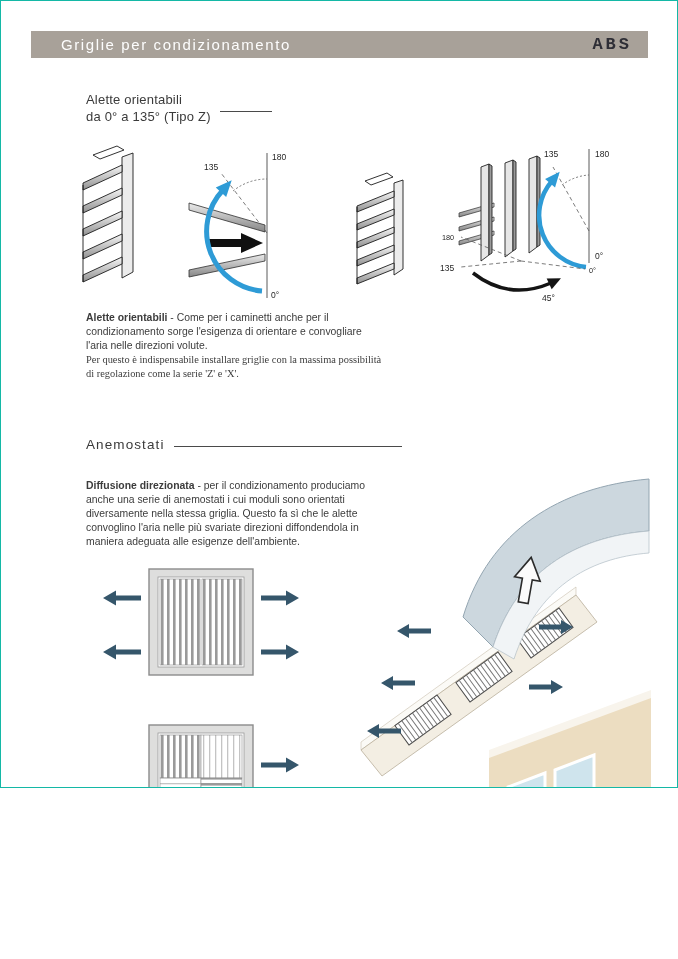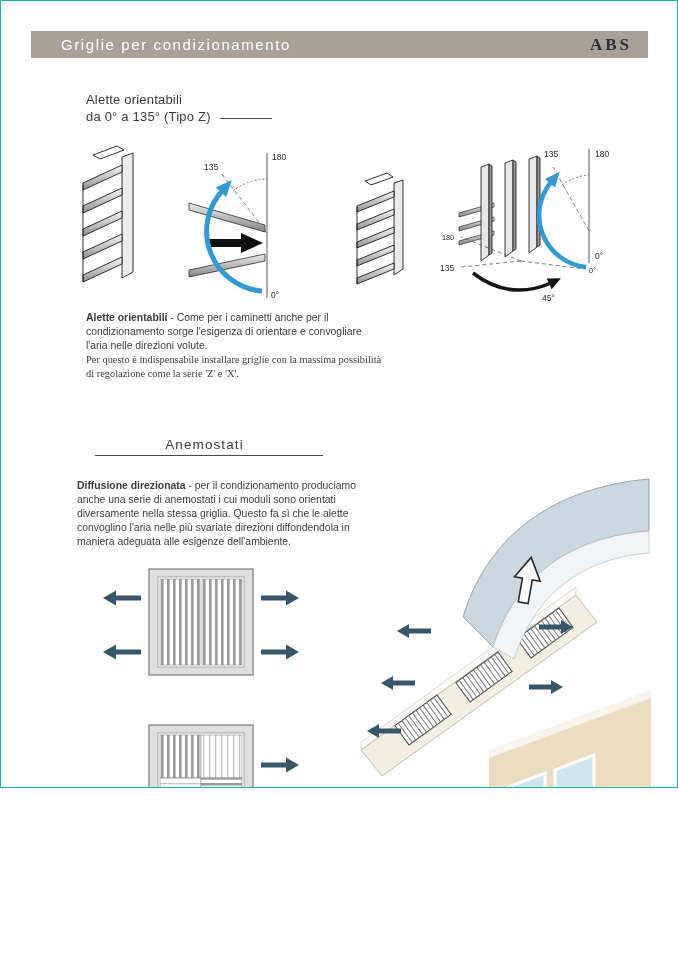--- a/index.html
+++ b/index.html
@@ -5,25 +5,25 @@
   html,body { margin:0; padding:0; }
   body { font-family:"Liberation Sans", sans-serif; background:#ffffff; }
   .page { position:relative; width:678px; height:788px; background:#ffffff;
           border:1px solid #14b8a6; box-sizing:border-box; overflow:hidden; }
   .abs { position:absolute; }
 
   .topbar { position:absolute; left:30px; top:30px; width:617px; height:27px;
             background:#a8a199; display:flex; align-items:center;
             justify-content:space-between; padding:0 16px 0 30px; box-sizing:border-box; }
   .topbar-title { color:#fdfdfd; font-size:15px; letter-spacing:1.6px; font-weight:400; }
-  .brand { color:#2e2e36; font-family:Liberation Serif, serif; font-weight:700;
+  .brand { color:#2e2e36; font-family:Liberation Mono, monospace; font-weight:700;
            font-size:17px; letter-spacing:3px; }
 
   .col-h { position:absolute; font-size:13px; line-height:17px; color:#3a3a3a; letter-spacing:0.2px; }
-  .h2row { display:flex; align-items:center; }
+  .h2row { display:flex; }
   .rule { height:1px; background:#4a4a4a; display:inline-block; margin-left:9px; margin-top:3px; }
 
   .para { position:absolute; font-size:10.4px; line-height:13.8px; color:#3c3c3c; }
   .para b { font-weight:700; }
   .block { display:block;font-family:Liberation Serif, serif; }
 
   .sect-h { position:absolute; font-size:13.5px; letter-spacing:1.1px; color:#3a3a3a;
             display:flex; align-items:center; }
 
   svg text.lbl { font-size:8.5px; fill:#262626; font-family:"Liberation Sans", sans-serif; }
@@ -142,26 +142,26 @@
       <polygon points="0,-11 6,2 -6,2" fill="#141414"></polygon>
     </g>
     <text x="203" y="160" class="lbl">45°</text>
   </svg>
 
   <p class="para" style="left:85px; top:300px; width:300px;">
     <b>Alette orientabili</b><span> - Come per i caminetti anche per il condizionamento sorge l'esigenza di orientare e convogliare l'aria nelle direzioni volute.</span>
     <span class="block">Per questo è indispensabile installare griglie con la massima possibilità di regolazione come la serie 'Z' e 'X'.</span>
   </p>
 
-  <div class="sect-h" style="left:85px; top:436px;flex-direction:column;">
+  <div class="sect-h" style="left:85px; top:436px;">
     <span>Anemostati</span>
     <span class="rule" style="width:228px;"></span>
   </div>
 
-  <p class="para" style="left:76px; top:468px; width:306px;">
+  <p class="para" style="left:85px; top:468px; width:306px;">
     <b>Diffusione direzionata</b><span> - per il condizionamento produciamo anche una serie di anemostati i cui moduli sono orientati diversamente nella stessa griglia. Questo fa sì che le alette convoglino l'aria nelle più svariate direzioni diffondendola in maniera adeguata alle esigenze dell'ambiente.</span>
   </p>
 
   <svg class="abs" style="left:100px; top:566px;" width="200" height="112" viewBox="0 0 200 112">
     <defs>
       <pattern id="pv" width="6" height="6" patternUnits="userSpaceOnUse">
         <rect width="6" height="6" fill="#ffffff"></rect>
           <rect width="2.6" height="6" fill="#9a9a9a"></rect>
       </pattern>
       <pattern id="pvl" width="6" height="6" patternUnits="userSpaceOnUse">

